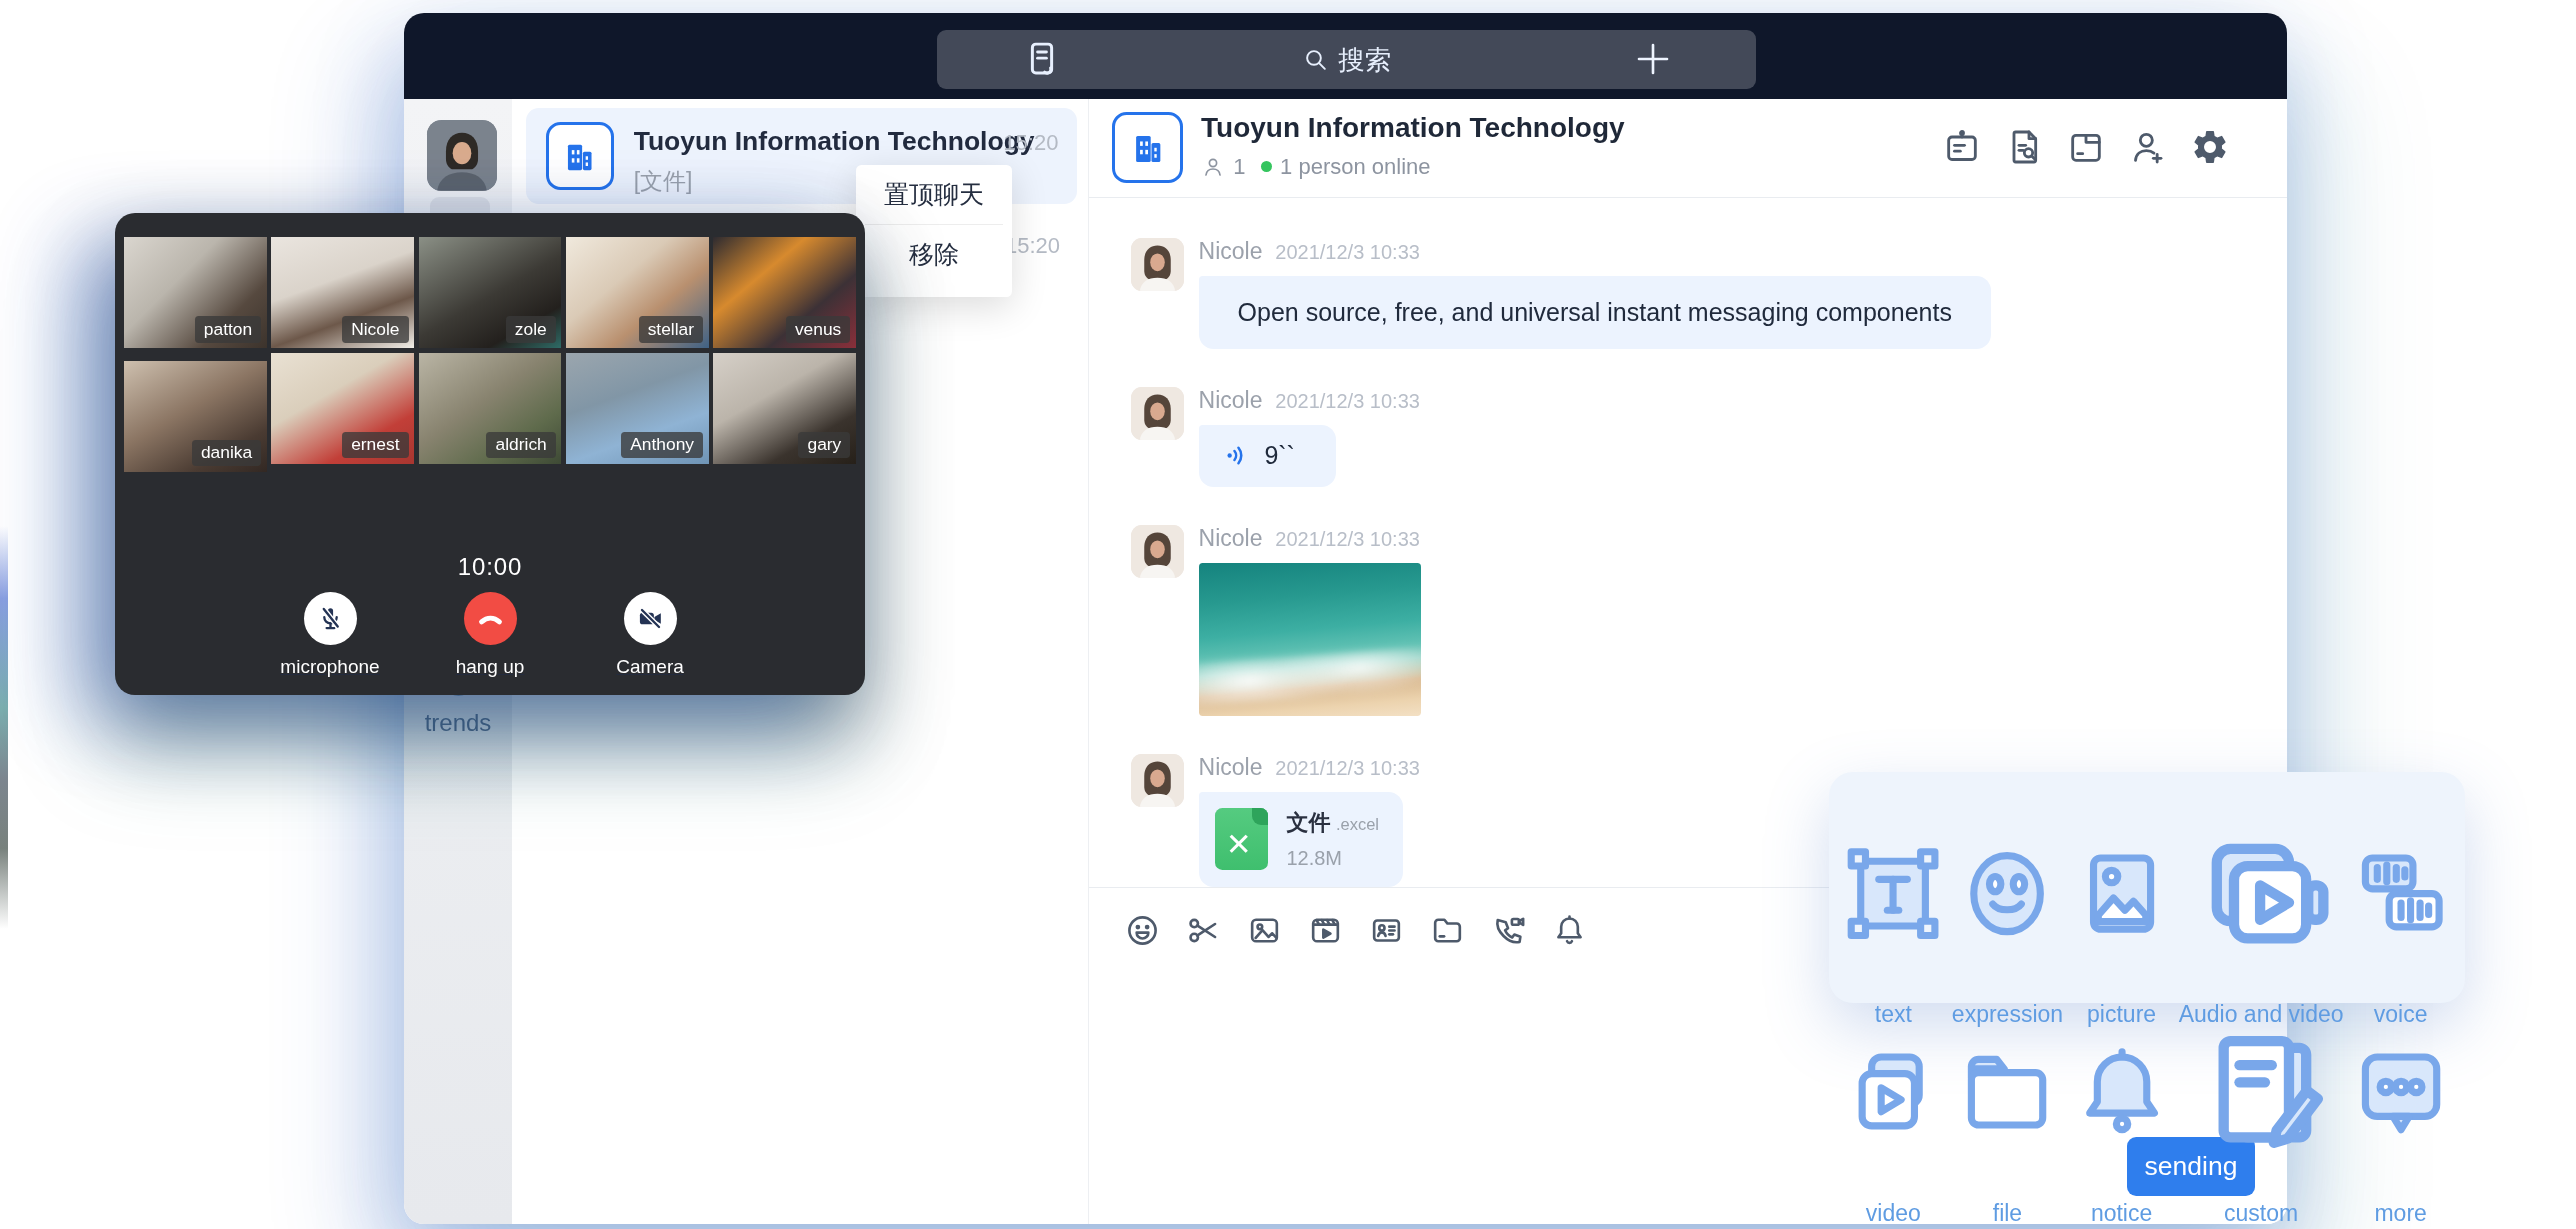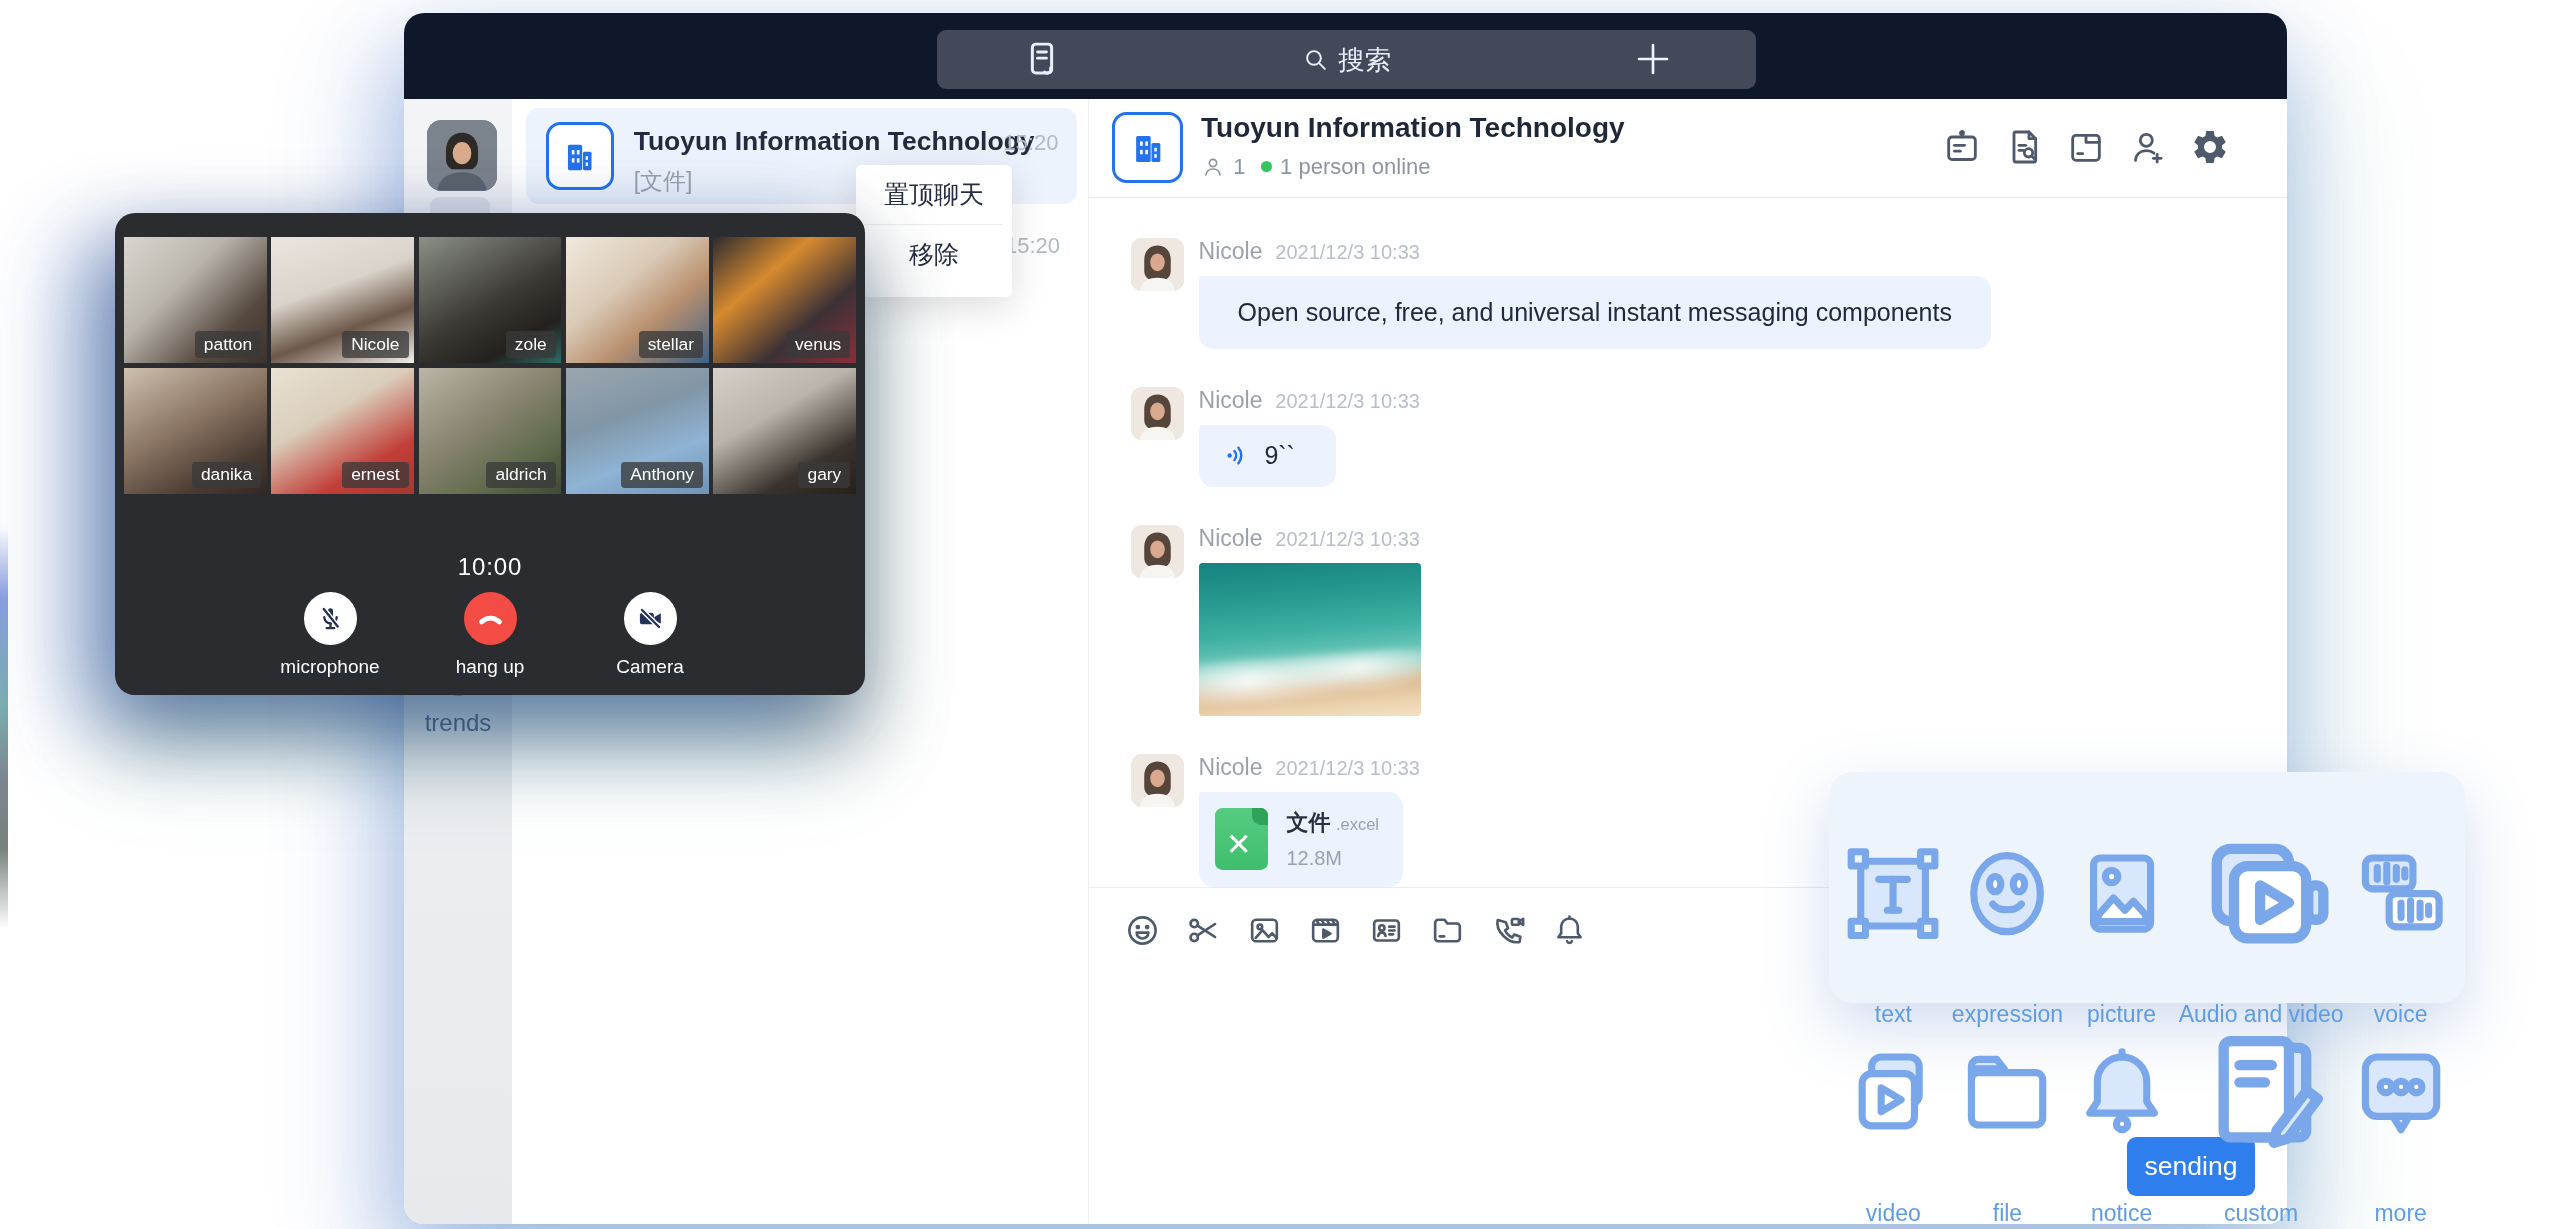--- a/index.html
+++ b/index.html
@@ -118,31 +118,31 @@
   
   .call {
     position:absolute; left:115px; top:213px; width:750px; height:482px; border-radius:20px; z-index:40;
     background:#2a2c30;
     box-shadow:-46px 23px 82px rgba(30,70,200,.30), -13.7px 55px 101px rgba(16,130,130,.22), 0 37px 82px rgba(10,15,30,.45);
   }
   .call-grid {
     position:absolute; left:9.1px; right:9.1px; top:24px;
     display:grid; grid-template-columns:repeat(5,1fr); gap:4.6px;
   }
-  .tile { position:relative; height:126px; overflow:hidden; }
+  .tile { position:relative; height:111px; overflow:hidden; }
   .tile .nametag {
     position:absolute; right:5.5px; bottom:5.5px; padding:2.7px 9.1px; border-radius:3.7px;
     background:rgba(58,58,58,.78); color:#fff; font-size:17.4px;
   }
   .p0{background:linear-gradient(135deg,#dad6cf 0%,#bab5ac 38%,#56493f 74%,#3c332c 100%);}
   .p1{background:linear-gradient(160deg,#eae5df 0%,#dad3ca 40%,#6d584a 68%,#f2efe9 100%);}
   .p2{background:linear-gradient(150deg,#8b9086 0%,#3c3a35 52%,#23201d 78%,#2e6b66 100%);}
   .p3{background:linear-gradient(140deg,#2e2b30 0%,#d78a2e 34%,#3c3136 68%,#8a2f3a 100%);}
   .p4{background:linear-gradient(140deg,#f0e9dd 0%,#dacab6 38%,#b9906f 64%,#3f6286 100%);}
-  .p5{background:linear-gradient(150deg,#cec0af 0%,#8b7563 44%,#4a3b32 78%,#322823 100%);}
+  .p5{background:linear-gradient(150deg,#cec0af 0%,#8b7563 44%,#4a3b32 78%,#322823 100%);margin-top:8px;}
   .p6{background:linear-gradient(150deg,#e9e1d3 0%,#dacebb 38%,#c23f38 74%,#a83630 100%);}
   .p7{background:linear-gradient(145deg,#bab5a5 0%,#88836f 44%,#5f6b4c 74%,#3e4a35 100%);}
   .p8{background:linear-gradient(160deg,#9ba6ae 0%,#8196a6 38%,#8fb3d4 68%,#6f94b5 100%);}
   .p9{background:linear-gradient(150deg,#d6d0c8 0%,#bbb4aa 38%,#3a332d 74%,#262019 100%);}
   .call-timer { position:absolute; left:0; right:0; top:340px; text-align:center; color:#fff; font-size:24px; letter-spacing:0.9px; }
   .call-controls { position:absolute; left:0; right:0; top:379px; display:flex; justify-content:center; gap:54px; }
   .ctl { width:106px; text-align:center; cursor:pointer;text-decoration:underline; }
   .ctl-circle { width:53px; height:53px; border-radius:50%; margin:0 auto; display:flex; align-items:center; justify-content:center; background:#fff; }
   .ctl-circle.red { background:#f24c44; }
   .ctl-label { margin-top:11px; color:#fff; font-size:19px; }

